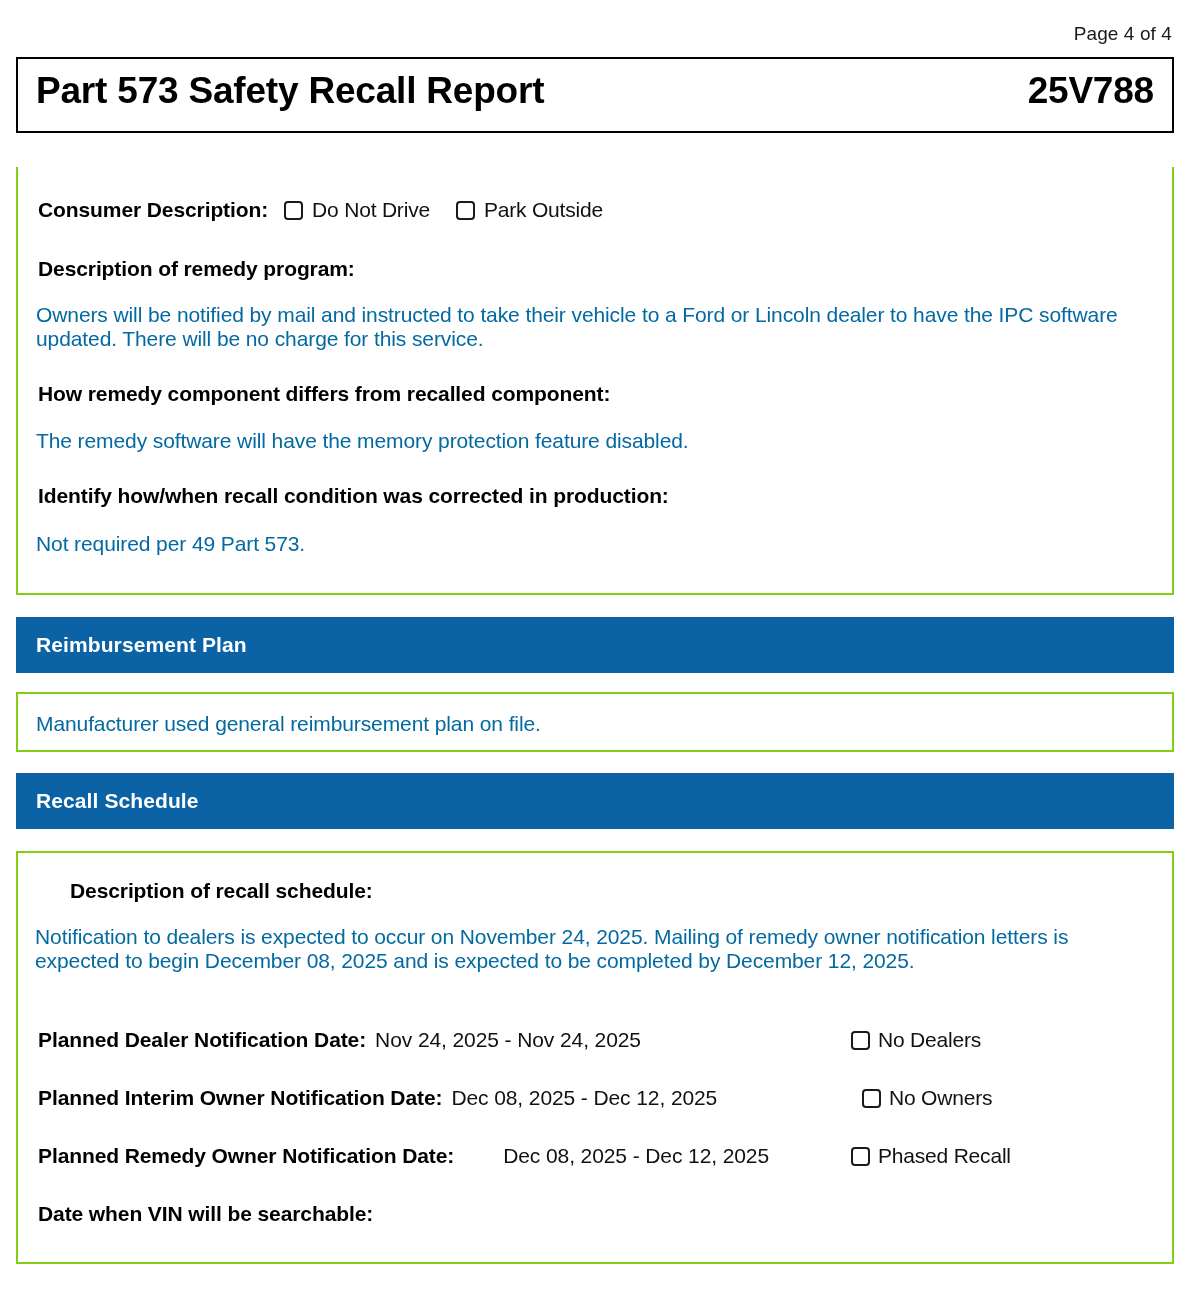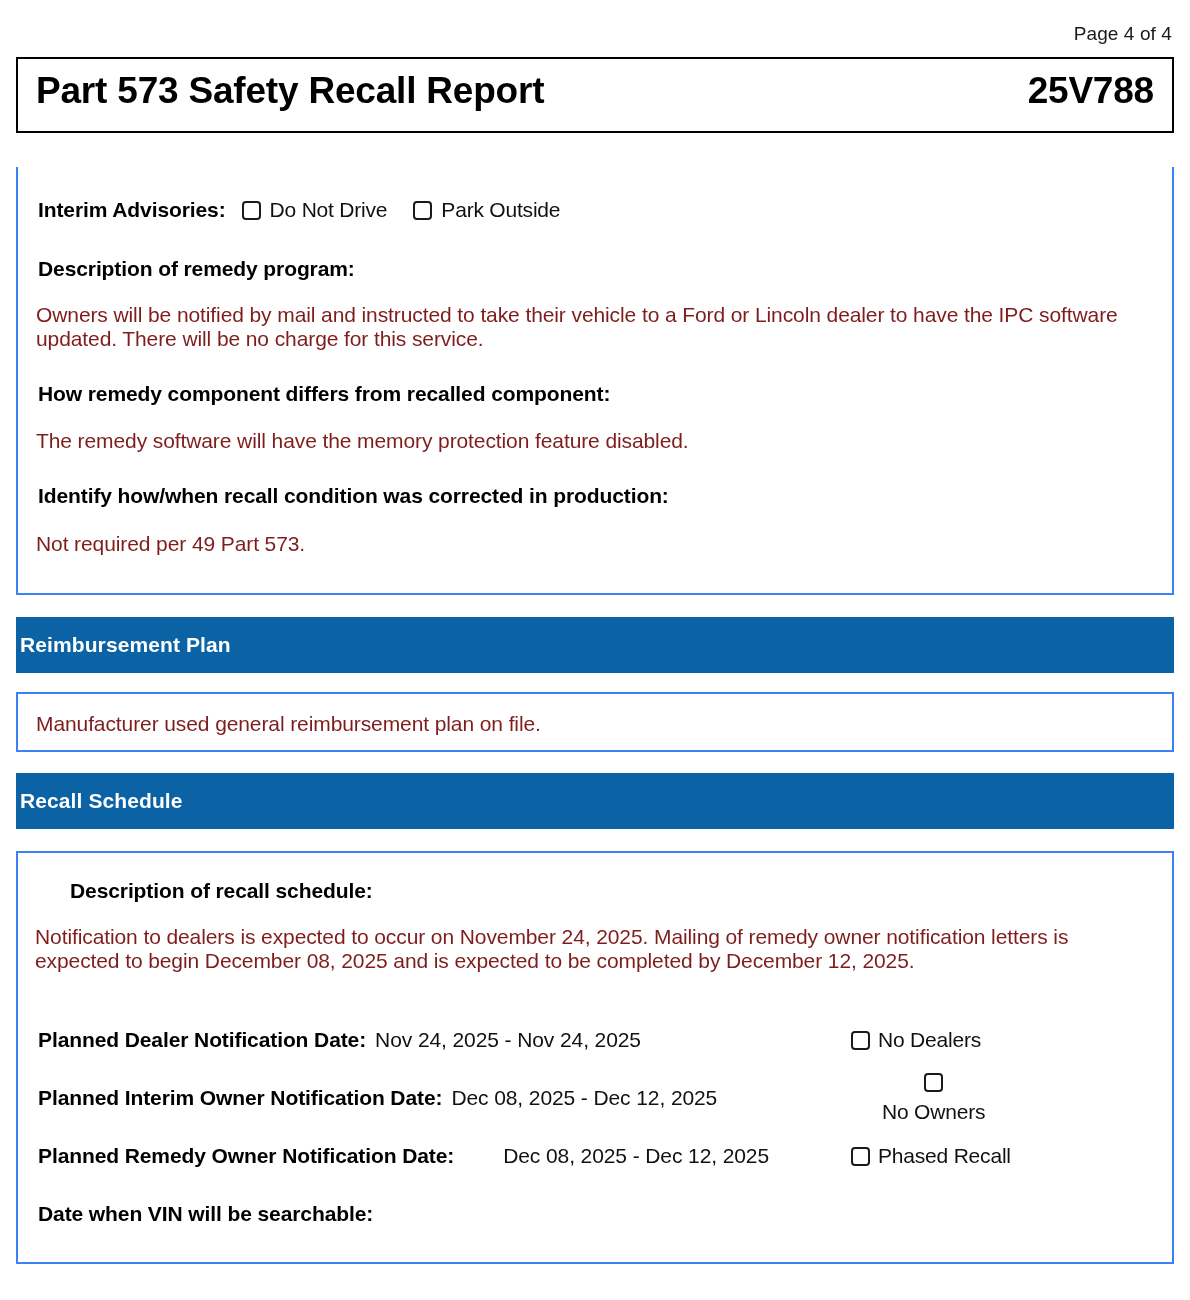--- a/index.html
+++ b/index.html
@@ -58,36 +58,36 @@
     line-height: 40px;
     letter-spacing: -0.2px;
     white-space: nowrap;
   }
 
   
   .panel {
     position: absolute;
     left: 16px;
     right: 16px;
-    border: 2px solid #3b82f6;
+    border: 2px solid #84cc16;
     background: #ffffff;
   }
   
   .panel.no-top {
     border-top: none;
   }
 
   
   .section-bar {
     position: absolute;
     left: 16px;
     right: 16px;
     display: flex;
     align-items: center;
-    padding-left: 4px;
+    padding-left: 20px;
   }
   .section-bar .section-title {
     font-family: "Liberation Sans Narrow", "Liberation Sans", sans-serif;
     font-weight: bold;
     font-size: 21px;
     line-height: 24px;
     color: #ffffff;
     letter-spacing: 0.1px;
   }
 
@@ -99,21 +99,21 @@
     line-height: 26px;
     letter-spacing: -0.1px;
     color: #000000;
   }
   .body-text {
     font-family: "Liberation Sans Narrow", "Liberation Sans", sans-serif;
     font-weight: normal;
     font-size: 21px;
     line-height: 24px;
     letter-spacing: -0.1px;
-    color: #7f1d1d;
+    color: #0369a1;
   }
   .value-text {
     font-family: "Liberation Sans Narrow", "Liberation Sans", sans-serif;
     font-weight: normal;
     font-size: 21px;
     line-height: 26px;
     letter-spacing: -0.1px;
     color: #111111;
   }
 
@@ -177,21 +177,21 @@
 <div class="page-number">Page 4 of 4</div>
 
 <div class="title-bar">
   <div class="doc-title">Part 573 Safety Recall Report</div>
   <div class="recall-number">25V788</div>
 </div>
 
 <div class="panel no-top" style="top:167px; height:428px;">
 
   <div class="adv-row">
-    <span class="field-label adv-label">Interim Advisories:</span>
+    <span class="field-label adv-label">Consumer Description:</span>
 
     <span class="cb-group">
       <span class="checkbox"></span>
       <span class="cb-label">Do Not Drive</span>
     </span>
 
     <span class="cb-group">
       <span class="checkbox"></span>
       <span class="cb-label">Park Outside</span>
     </span>
@@ -233,21 +233,21 @@
     <span class="value-text sr-value">Nov 24, 2025 - Nov 24, 2025</span>
     <span class="sr-cb" style="left:813px;">
       <span class="checkbox"></span>
       <span class="cb-label">No Dealers</span>
     </span>
   </div>
 
   <div class="sched-row" style="top:232px;">
     <span class="field-label sr-label">Planned Interim Owner Notification Date:</span>
     <span class="value-text sr-value">Dec 08, 2025 - Dec 12, 2025</span>
-    <span class="sr-cb" style="left:844px;flex-direction:column;">
+    <span class="sr-cb" style="left:824px;">
       <span class="checkbox"></span>
       <span class="cb-label">No Owners</span>
     </span>
   </div>
 
   <div class="sched-row" style="top:290px;gap:40px;">
     <span class="field-label sr-label">Planned Remedy Owner Notification Date:</span>
     <span class="value-text sr-value">Dec 08, 2025 - Dec 12, 2025</span>
     <span class="sr-cb" style="left:813px;text-align:center;">
       <span class="checkbox"></span>

